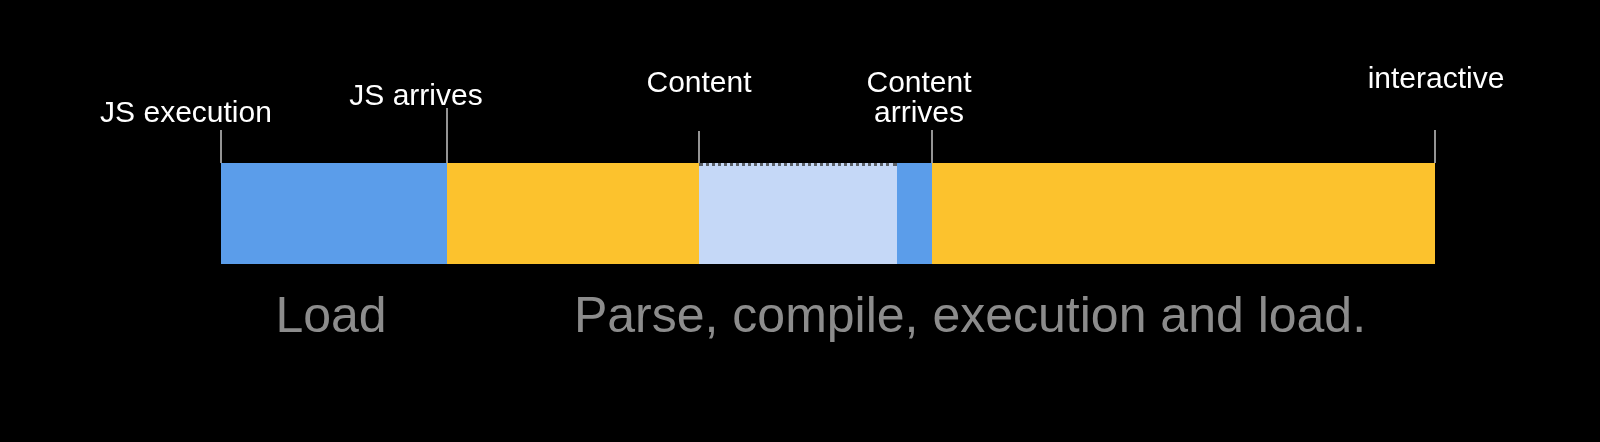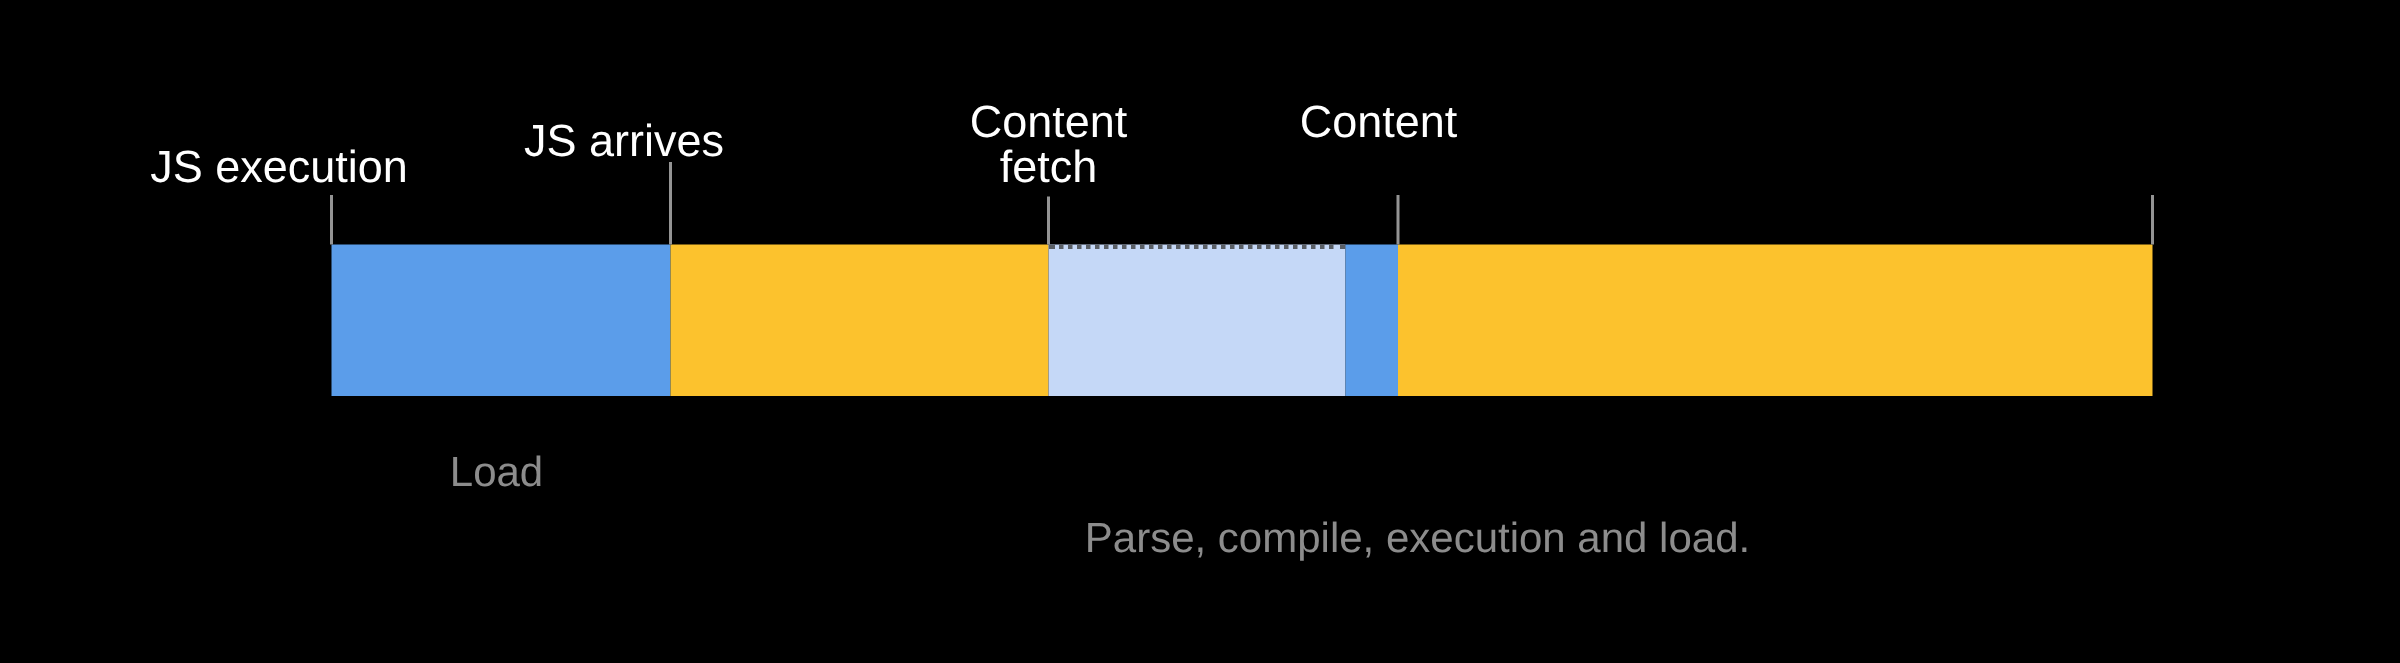--- a/index.html
+++ b/index.html
@@ -16,21 +16,21 @@
   .tick{position:absolute;width:2px;background:var(--tick,#949494);}
   .event-label{
     position:absolute;transform:translateX(-50%);
     color:var(--eventText,#fff);
     font-size:30px;line-height:30px;
     text-align:center;white-space:nowrap;
   }
   .caption{
     position:absolute;transform:translateX(-50%);
     color:var(--captionText,#8c8c8c);
-    font-size:28px;line-height:46px;white-space:nowrap;text-align:center;
+    font-size:50px;line-height:46px;white-space:nowrap;text-align:center;
   }
 </style>
 </head>
 <body>
 
 <div id="canvas">
   <div id="bar" style="left: 221px; top: 163px; width: 1214px; height: 101px;">
       <div class="segment" style="left: 0px; width: 226px; background: rgb(91, 157, 234);"></div>
       <div class="segment" style="left: 226px; width: 252px; background: rgb(252, 194, 45);"></div>
       <div class="segment dotted" style="left: 478px; width: 198px; background: rgb(197, 216, 247);"></div>
@@ -42,27 +42,28 @@
       <div class="event-label" style="left: 186px; top: 97px;">
         <div>JS execution</div>
       </div>
       <div class="tick" style="left: 446px; top: 108px; height: 55px;"></div>
       <div class="event-label" style="left: 416px; top: 80px;">
         <div>JS arrives</div>
       </div>
       <div class="tick" style="left: 698px; top: 131px; height: 32px;"></div>
       <div class="event-label" style="left: 699px; top: 67px;">
         <div>Content</div>
-        <div>fetch</div>
       </div>
       <div class="tick" style="left: 931px; top: 130px; height: 33px;"></div>
       <div class="event-label" style="left: 919px; top: 67px;">
         <div>Content</div>
+        <div>arrives</div>
       </div>
       <div class="tick" style="left: 1434px; top: 130px; height: 33px;"></div>
       <div class="event-label" style="left: 1436px; top: 63px;">
+        <div>interactive</div>
       </div>
     </div>
   <div id="captions">
       <div class="caption" style="left: 331px; top: 292px;">Load</div>
-      <div class="caption" style="left: 945px; top: 292px; margin-top: 44px;">Parse, compile, execution and load.</div>
+      <div class="caption" style="left: 970px; top: 292px;">Parse, compile, execution and load.</div>
     </div>
 </div>
 
 </body></html>

